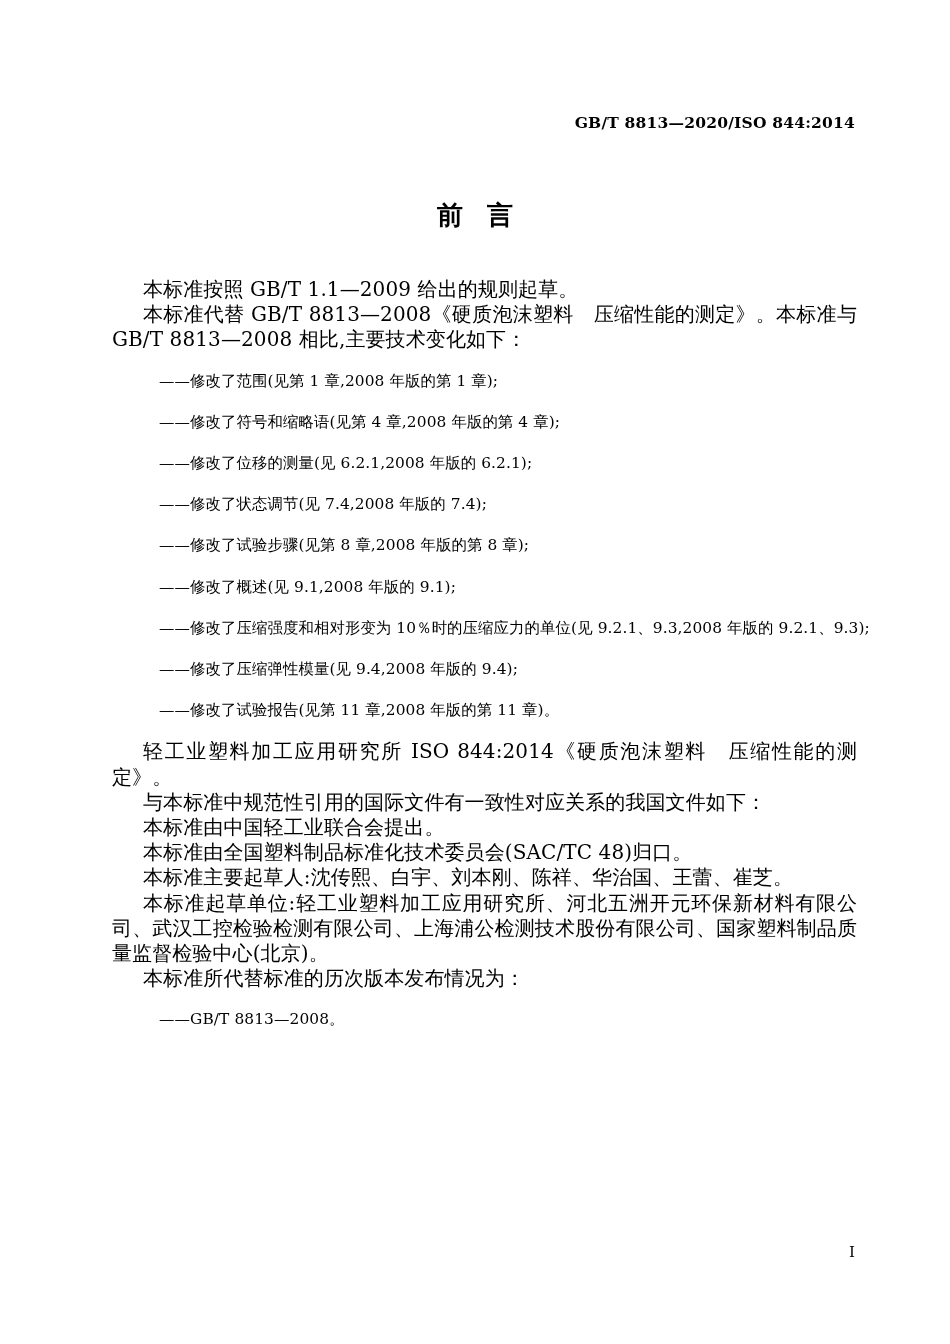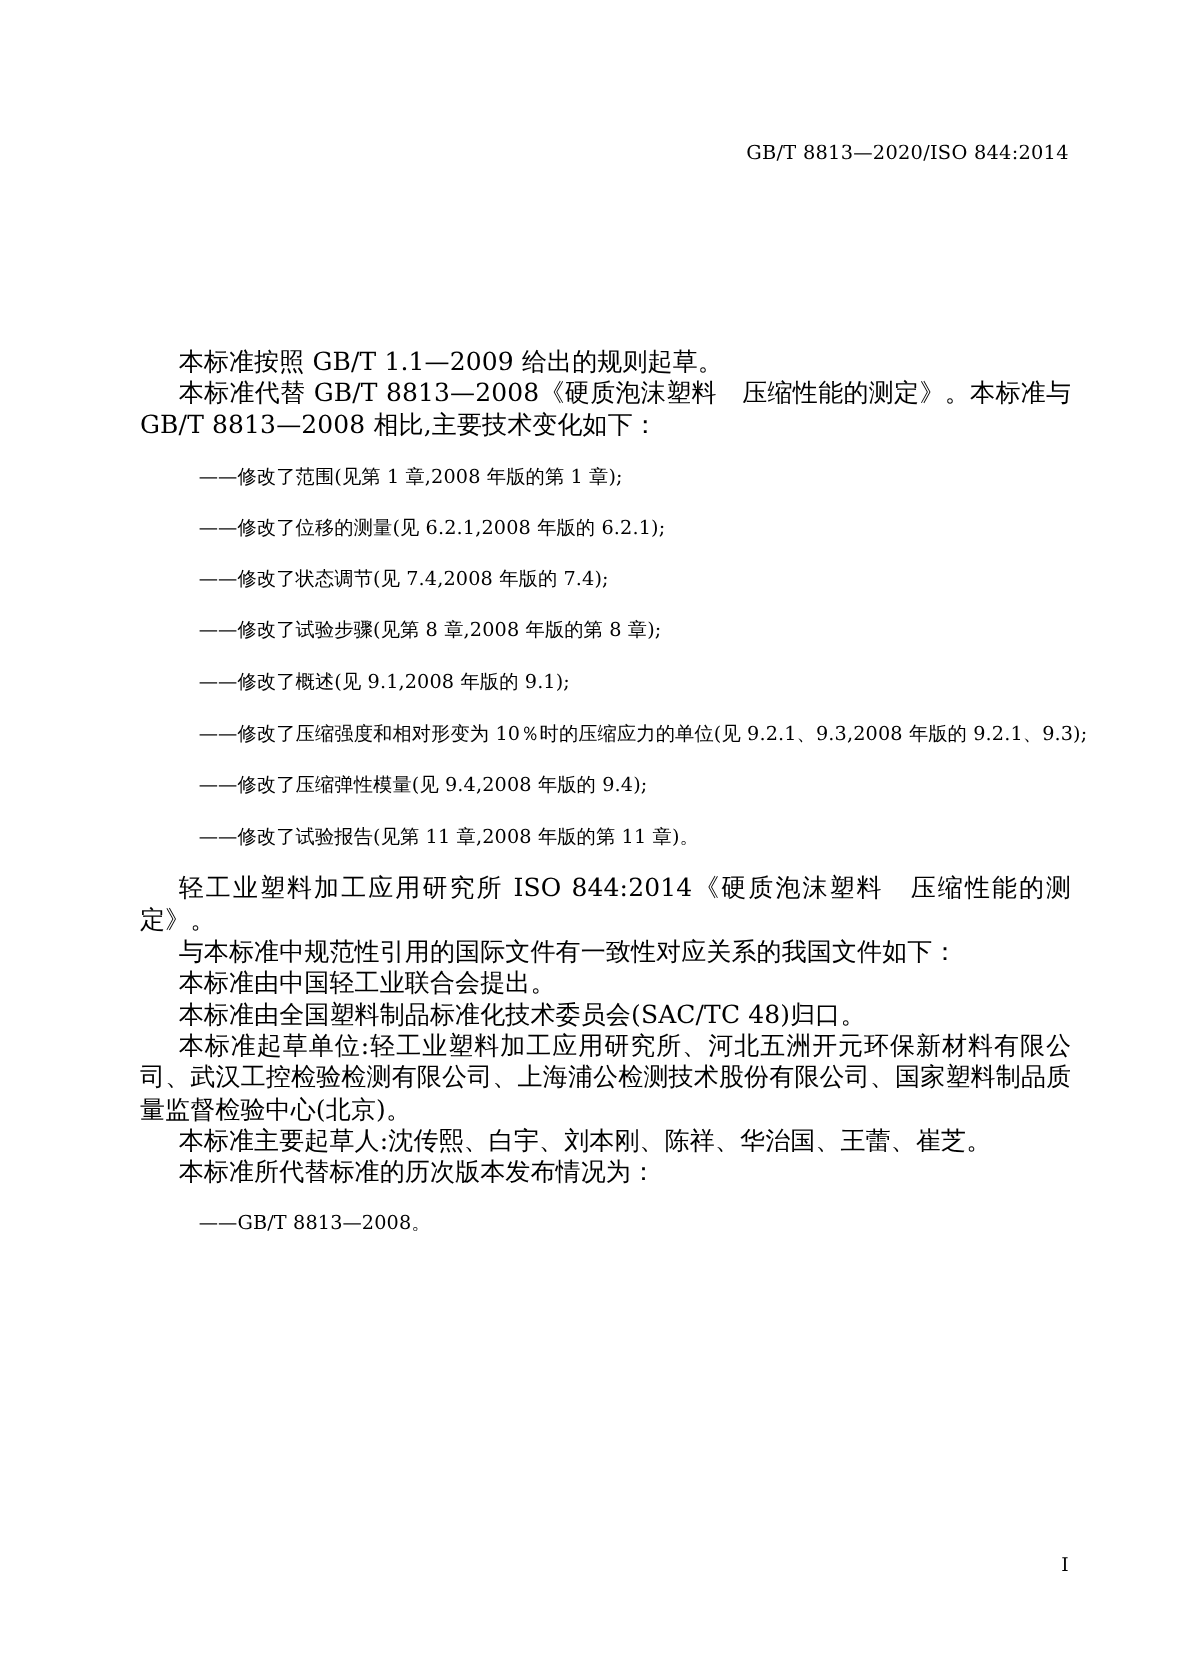--- a/index.html
+++ b/index.html
@@ -21,21 +21,21 @@
   }
 
   
   .running-header {
     position: absolute;
     top: 113px;
     left: 0;
     right: 95px;
     text-align: right;
     font-family: "DejaVu Serif", "Liberation Serif", serif;
-    font-weight: normal;
+    font-weight: bold;
     font-size: 15.5px;
     letter-spacing: 0.2px;
     white-space: nowrap;
   }
 
   
   .doc-title {
     position: absolute;
     top: 198px;
     left: 0;
@@ -88,48 +88,50 @@
     font-size: 15px;
   }
 </style>
 </head>
 <body>
 
 <div class="page">
 
   <div class="running-header">GB/T 8813—2020/ISO 844:2014</div>
 
+  <div class="doc-title">前言</div>
 
   <div class="body-block">
 
     <p class="para indent">本标准按照 GB/T 1.1—2009 给出的规则起草。</p>
 
     <p class="para indent">本标准代替 GB/T 8813—2008《硬质泡沫塑料　压缩性能的测定》。本标准与 GB/T 8813—2008 相比,主要技术变化如下：</p>
 
     <p class="dash-item">——修改了范围(见第 1 章,2008 年版的第 1 章);</p>
+    <p class="dash-item">——修改了符号和缩略语(见第 4 章,2008 年版的第 4 章);</p>
     <p class="dash-item">——修改了位移的测量(见 6.2.1,2008 年版的 6.2.1);</p>
     <p class="dash-item">——修改了状态调节(见 7.4,2008 年版的 7.4);</p>
     <p class="dash-item">——修改了试验步骤(见第 8 章,2008 年版的第 8 章);</p>
     <p class="dash-item">——修改了概述(见 9.1,2008 年版的 9.1);</p>
     <p class="dash-item">——修改了压缩强度和相对形变为 10％时的压缩应力的单位(见 9.2.1、9.3,2008 年版的 9.2.1、9.3);</p>
     <p class="dash-item">——修改了压缩弹性模量(见 9.4,2008 年版的 9.4);</p>
     <p class="dash-item">——修改了试验报告(见第 11 章,2008 年版的第 11 章)。</p>
 
     <p class="para indent">轻工业塑料加工应用研究所 ISO 844:2014《硬质泡沫塑料　压缩性能的测定》。</p>
 
     <p class="para indent">与本标准中规范性引用的国际文件有一致性对应关系的我国文件如下：</p>
 
 
     <p class="para indent">本标准由中国轻工业联合会提出。</p>
 
     <p class="para indent">本标准由全国塑料制品标准化技术委员会(SAC/TC 48)归口。</p>
 
+    <p class="para indent">本标准主要起草人:沈传熙、白宇、刘本刚、陈祥、华治国、王蕾、崔芝。</p>
+
     <p class="para indent">本标准起草单位:轻工业塑料加工应用研究所、河北五洲开元环保新材料有限公司、武汉工控检验检测有限公司、上海浦公检测技术股份有限公司、国家塑料制品质量监督检验中心(北京)。</p>
-
-    <p class="para indent">本标准主要起草人:沈传熙、白宇、刘本刚、陈祥、华治国、王蕾、崔芝。</p>
 
     <p class="para indent">本标准所代替标准的历次版本发布情况为：</p>
 
     <p class="dash-item">——GB/T 8813—2008。</p>
 
   </div>
 
   <div class="page-number">I</div>
 
 </div>

